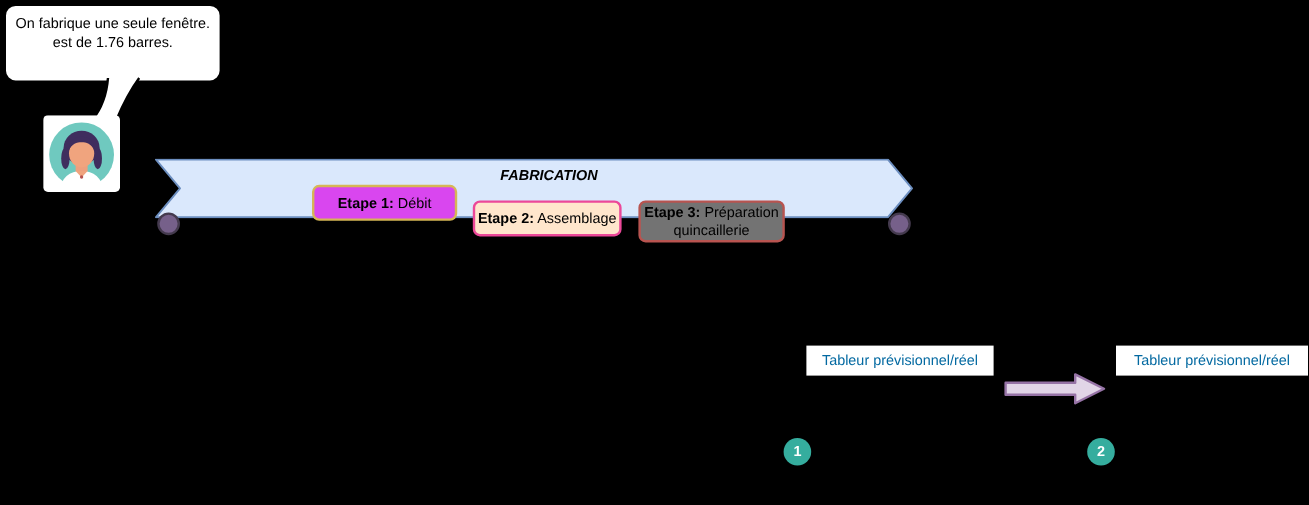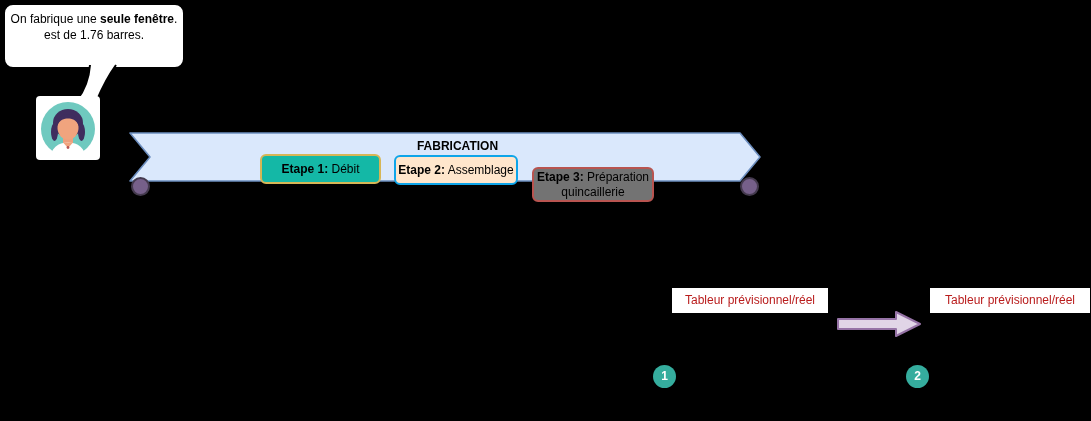--- a/index.html
+++ b/index.html
@@ -6,47 +6,47 @@
   .stage{
     position:relative;width:1091px;height:421px;background:#000;overflow:hidden;
     font-family:"Liberation Sans",sans-serif;color:#000;
   }
   
   .bubble{
     position:absolute;left:3px;top:3px;width:178px;height:56px;
     background:#fff;border:2px solid #000;border-radius:10px;
     text-align:center;font-size:12px;line-height:16px;padding-top:6px;
   }
-  .bubble b{font-weight:bold;text-align:center;}
+  .bubble b{font-weight:normal;text-align:center;}
   .bubble-tail{position:absolute;left:68px;top:62px;width:60px;height:42px;}
   
   .avatar{position:absolute;left:36px;top:96px;width:64px;height:64px;}
   
   .banner-svg{position:absolute;left:129px;top:132px;width:633px;height:50px;}
   .banner-title{
     position:absolute;left:141px;top:139px;width:633px;text-align:center;
-    font-size:12px;font-weight:bold;
+    font-size:12px;font-weight:bold;font-style:italic;
   }
   .step-box{
     position:absolute;text-align:center;font-size:12px;border-radius:6px;
   }
-  .step-1{left:260px;top:154px;width:117px;height:26px;line-height:26px;background:#14b8a6;border:2px solid #d6b656;}
-  .step-2{left:394px;top:155px;width:120px;height:26px;line-height:26px;background:#ffe6cc;border:2px solid #0ea5e9;}
+  .step-1{left:260px;top:154px;width:117px;height:26px;line-height:26px;background:#d946ef;border:2px solid #d6b656;}
+  .step-2{left:394px;top:167px;width:120px;height:26px;line-height:26px;background:#ffe6cc;border:2px solid #ec4899;}
   .step-3{left:532px;top:167px;width:118px;height:30px;line-height:15px;padding-top:1px;background:#737373;border:2px solid #b85450;}
   .step-box b{font-weight:bold;}
   .endpoint{
     position:absolute;width:19px;height:19px;border-radius:50%;
     background:#76608a;border:2px solid #443a4e;box-sizing:border-box;
   }
   .endpoint.left{left:131px;top:177px;}
   .endpoint.right{left:740px;top:177px;}
   
   .sheet-label{
     position:absolute;top:288px;height:25px;line-height:25px;background:#fff;
-    text-align:center;font-size:12px;color:#b91c1c;
+    text-align:center;font-size:12px;color:#0369a1;
   }
   .sheet-label.one{left:672px;width:156px;}
   .sheet-label.two{left:930px;width:160px;}
   
   .flow-arrow{position:absolute;left:836px;top:310px;width:86px;height:28px;}
   
   .marker{
     position:absolute;width:23px;height:23px;border-radius:50%;background:#35ad9e;
     color:#fff;font-size:12px;font-weight:bold;text-align:center;line-height:23px;
   }

